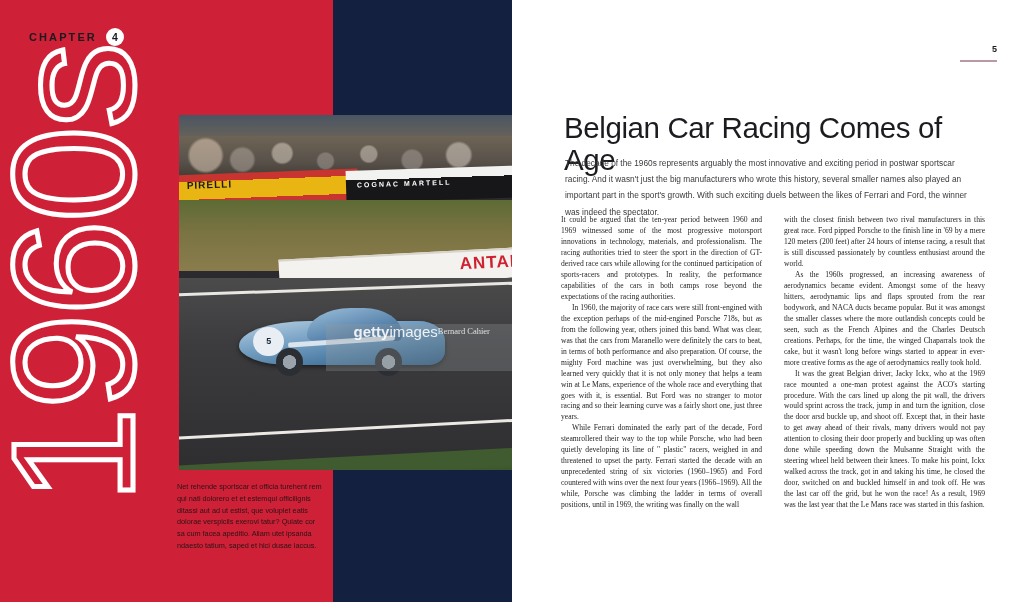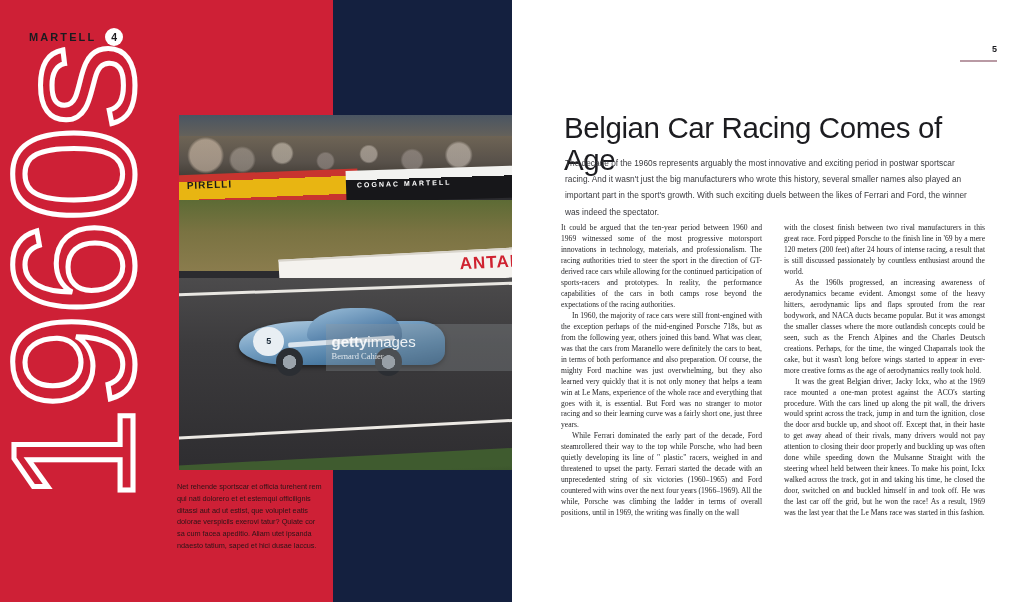--- a/index.html
+++ b/index.html
@@ -144,21 +144,21 @@
   }
   .wheel { position: absolute; bottom: 2%; width: 13%; height: 40%;
            background: radial-gradient(circle,#9aa3ab 0 34%, #2b2e33 36% 100%);
            border-radius: 50%; }
   .wheel.front { left: 18%; }
   .wheel.rear  { left: 66%; }
 
   .watermark {
     position: absolute; left: 44%; top: 59%; width: 56%; height: 13%;
     background: rgba(150,155,160,.30);
-    display: flex; flex-direction: column; justify-content: center;
+    display: flex; flex-direction: row; justify-content: center;
     padding-left: 6px;
   }
   .wm-main { font-size: 15px; line-height: 1; color: rgba(255,255,255,.88);
              font-family: "Liberation Sans", sans-serif; }
   .wm-main b { font-weight: bold; }
   .wm-sub { font-size: 8.5px; color: rgba(255,255,255,.8); margin-top: 2px;
             font-family: Liberation Serif, serif; }
 
   
   .caption {
@@ -182,21 +182,21 @@
     font-family: "Liberation Sans", sans-serif;
   }
 
   .standfirst {
     position: absolute; left: 53px; top: 155px; width: 404px;
     font-size: 8.3px; line-height: 1.95; color: #3a3a3e;
     font-family: "Liberation Sans", sans-serif;
   }
 
   .cols {
-    position: absolute; left: 49px; top: 223px; width: 424px; height: 332px;
+    position: absolute; left: 49px; top: 215px; width: 424px; height: 332px;
     display: flex; gap: 22px;
   }
   .col { width: 201px; }
   .col p {
     font-family: "Liberation Serif", serif;
     font-size: 7.6px; line-height: 1.445;
     color: #1f1f22; text-align: justify;
     margin: 0;
   }
   .col p + p { text-indent: 11px; }
@@ -207,21 +207,21 @@
 <div class="spread">
 
   <div class="page-left">
 
     <div class="red-field"></div>
     <div class="navy-top"></div>
     <div class="navy-strip-right"></div>
     <div class="navy-bottom"></div>
 
     <div class="chapter-line">
-      <span class="chapter-word">MARTELL</span>
+      <span class="chapter-word">CHAPTER</span>
       <span class="chapter-badge">4</span>
     </div>
 
     <div class="decade-wrap">
       <div class="decade-text">1960s</div>
     </div>
 
     <div class="photo">
       <div class="ph-sky"></div>
       <div class="ph-crowd"></div>

